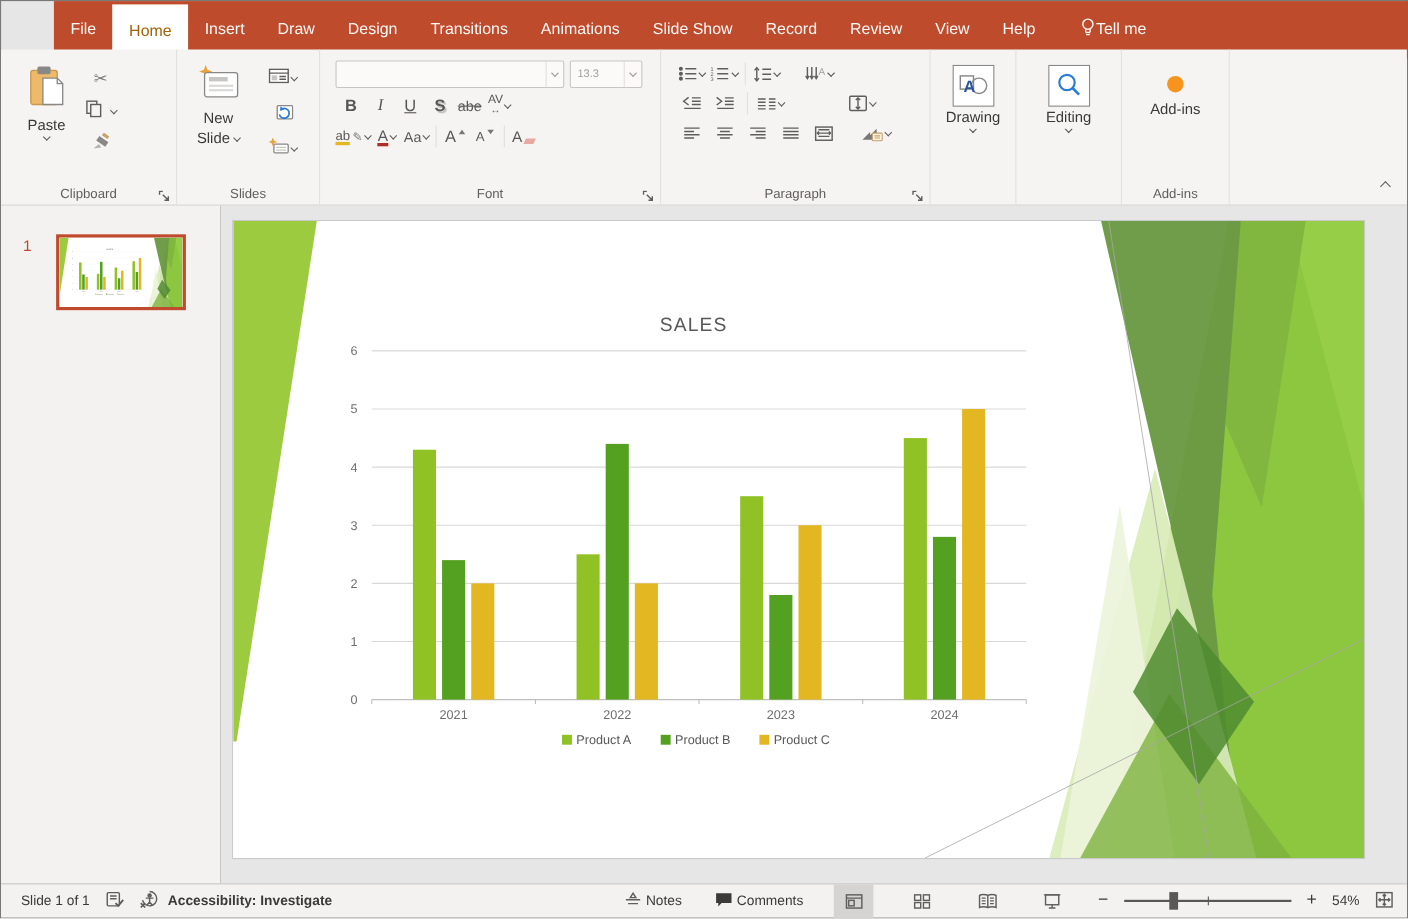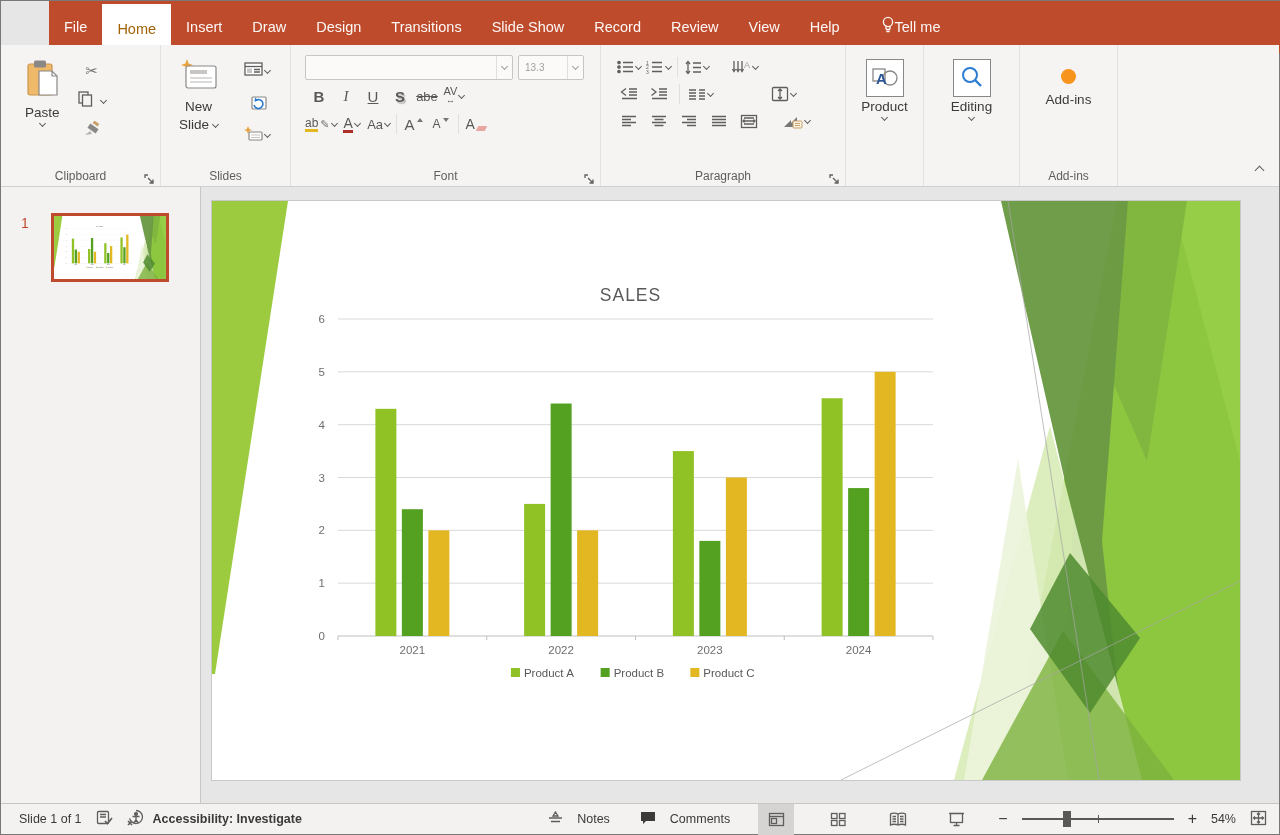--- a/index.html
+++ b/index.html
@@ -40,21 +40,21 @@
   .thumb-num { position:absolute; left:20px; top:28px; font-size:14px; color:#C04A2D; }
   .thumb-box { position:absolute; left:50px; top:26px; width:118px; height:69px; border:3px solid #C04A2D; background:#fff; overflow:hidden; }
   .editor { flex:1; position:relative; background:#E6E6E6; }
   .slide { position:absolute; left:11px; top:14px; width:1028px; height:579px; background:#fff; box-shadow:0 0 0 1px #C9C9C9; }
   .slide svg, .thumb-box svg { display:block; }
 
   
   .statusbar { position:absolute; left:0; bottom:0; width:100%; height:31px; background:#F3F2F1; border-top:1px solid #C8C6C4; display:flex; align-items:center; font-size:12.5px; color:#3B3A39; }
   .sb-left { display:flex; align-items:center; gap:14px; padding-left:18px; }
   .sb-right { margin-left:auto; display:flex; align-items:center; padding-right:12px; }
-  .sb-item { display:flex; align-items:center; gap:14px; padding:0 8px; height:31px; }
+  .sb-item { display:flex; align-items:center; gap:4px; padding:0 8px; height:31px; }
   .viewbtn { width:36px; height:31px; display:flex; align-items:center; justify-content:center; }
   .viewbtn.active { background:#D6D4D2; }
   .zoom-track { position:relative; width:152px; height:2px; background:#5A5856; margin:0 10px; }
   .zoom-thumb { position:absolute; left:27%; top:-7px; width:8px; height:16px; background:#5A5856; }
   .zoom-tick { position:absolute; left:50%; top:-3px; width:1.5px; height:8px; background:#5A5856; }
   .zoom-sign { font-size:16px; color:#3B3A39; padding:0 4px; }
   .sb-strong { font-weight:700; }
   svg .st { stroke:#605E5C; fill:none; stroke-width:1.3; }
 </style>
 </head>
@@ -63,20 +63,21 @@
 <div id="app">
 
   <div class="titlebar">
     <div class="tabs">
       <div class="tab">File</div>
       <div class="tab active">Home</div>
       <div class="tab">Insert</div>
       <div class="tab">Draw</div>
       <div class="tab">Design</div>
       <div class="tab">Transitions</div>
+      <div class="tab">Animations</div>
       <div class="tab">Slide Show</div>
       <div class="tab">Record</div>
       <div class="tab">Review</div>
       <div class="tab">View</div>
       <div class="tab">Help</div>
     </div>
     <div class="tellme">
       <span>
         <svg width="14" height="19" viewBox="0 0 14 19">
             <g fill="none" stroke="rgba(255,255,255,.96)" stroke-width="1.3">
@@ -428,21 +429,21 @@
       <div class="bigbtn" style="margin:6px auto 0;">
         <span class="boxicon">
           <svg width="28" height="26" viewBox="0 0 28 26">
               <g fill="none" stroke="#8A8886" stroke-width="1.3">
                 <rect x="2" y="4" width="12" height="12"></rect>
                 <circle cx="19" cy="13" r="7"></circle>
               </g>
               <text x="5" y="19" font-size="15" font-weight="700" fill="#2B579A">A</text>
             </svg>
         </span>
-        <span class="lbl">Product</span>
+        <span class="lbl">Drawing</span>
         <span class="chev"></span>
       </div>
     </div>
 
     <div class="rgroup" style="width:96px;">
       <div class="bigbtn" style="margin:6px auto 0;">
         <span class="boxicon">
           <svg width="26" height="26" viewBox="0 0 26 26">
               <circle cx="11" cy="10" r="7" fill="none" stroke="#2B7CD3" stroke-width="2"></circle>
               <path d="M16 15 L22 21" stroke="#2B7CD3" stroke-width="2.4"></path>

